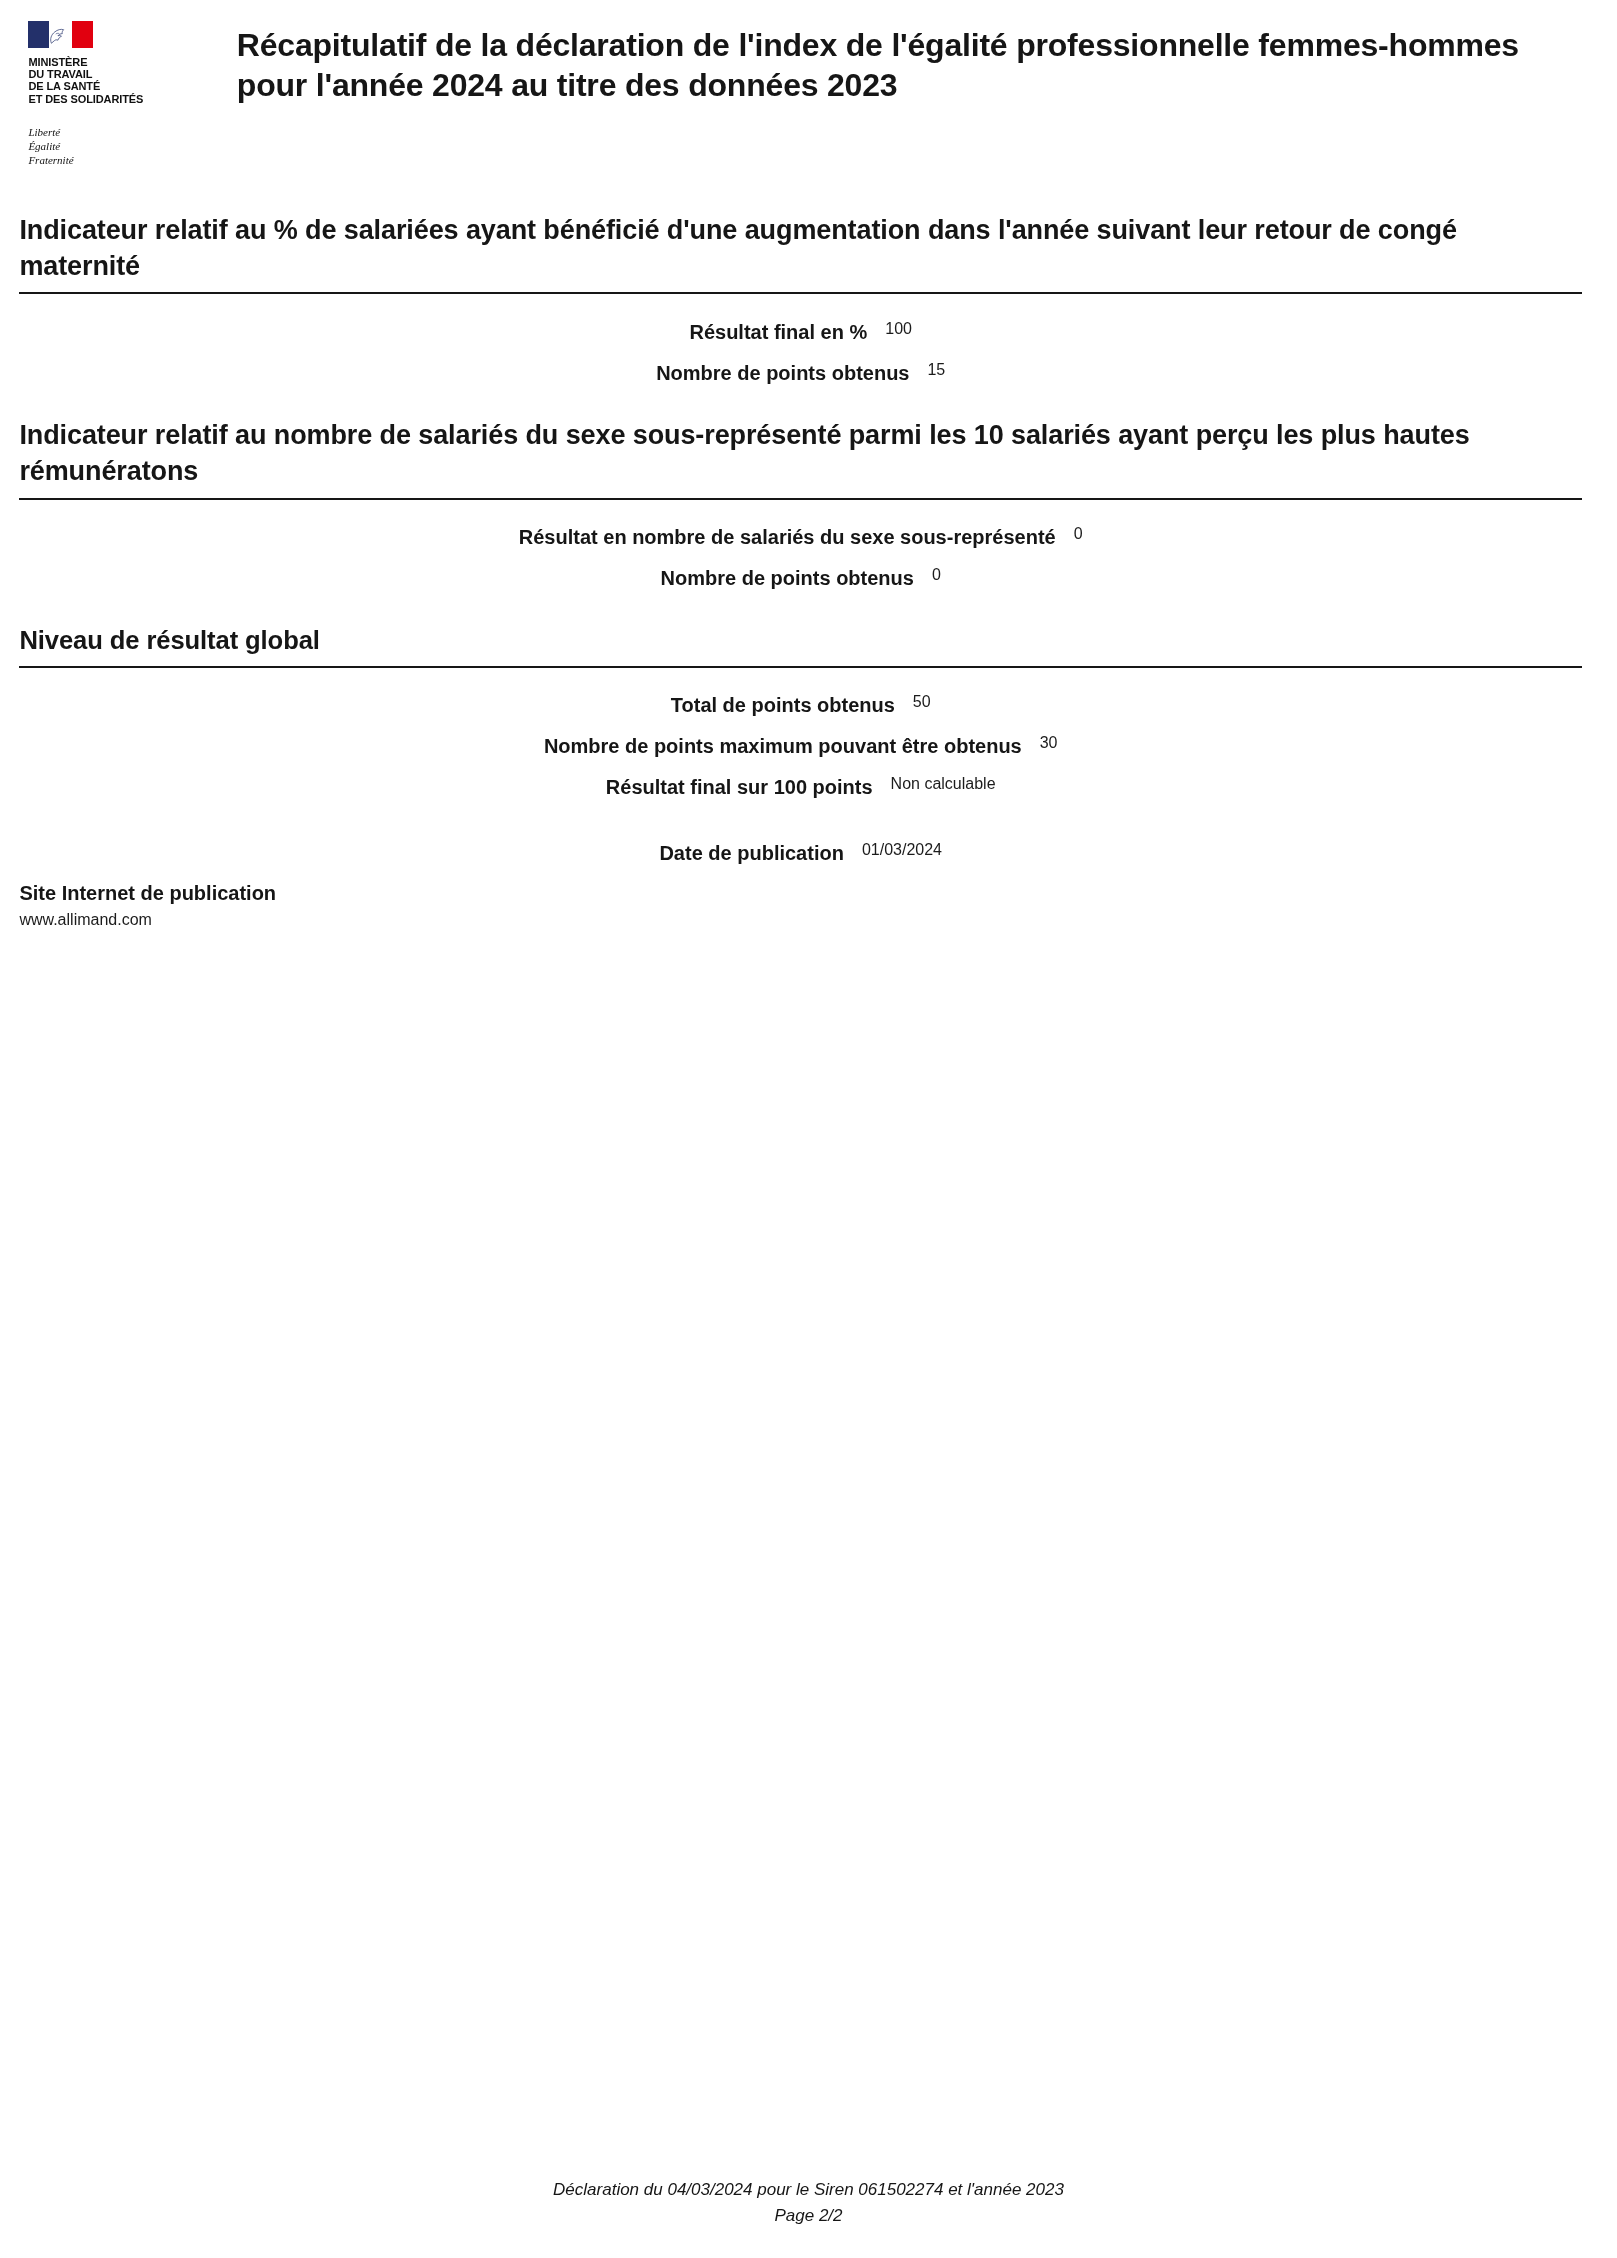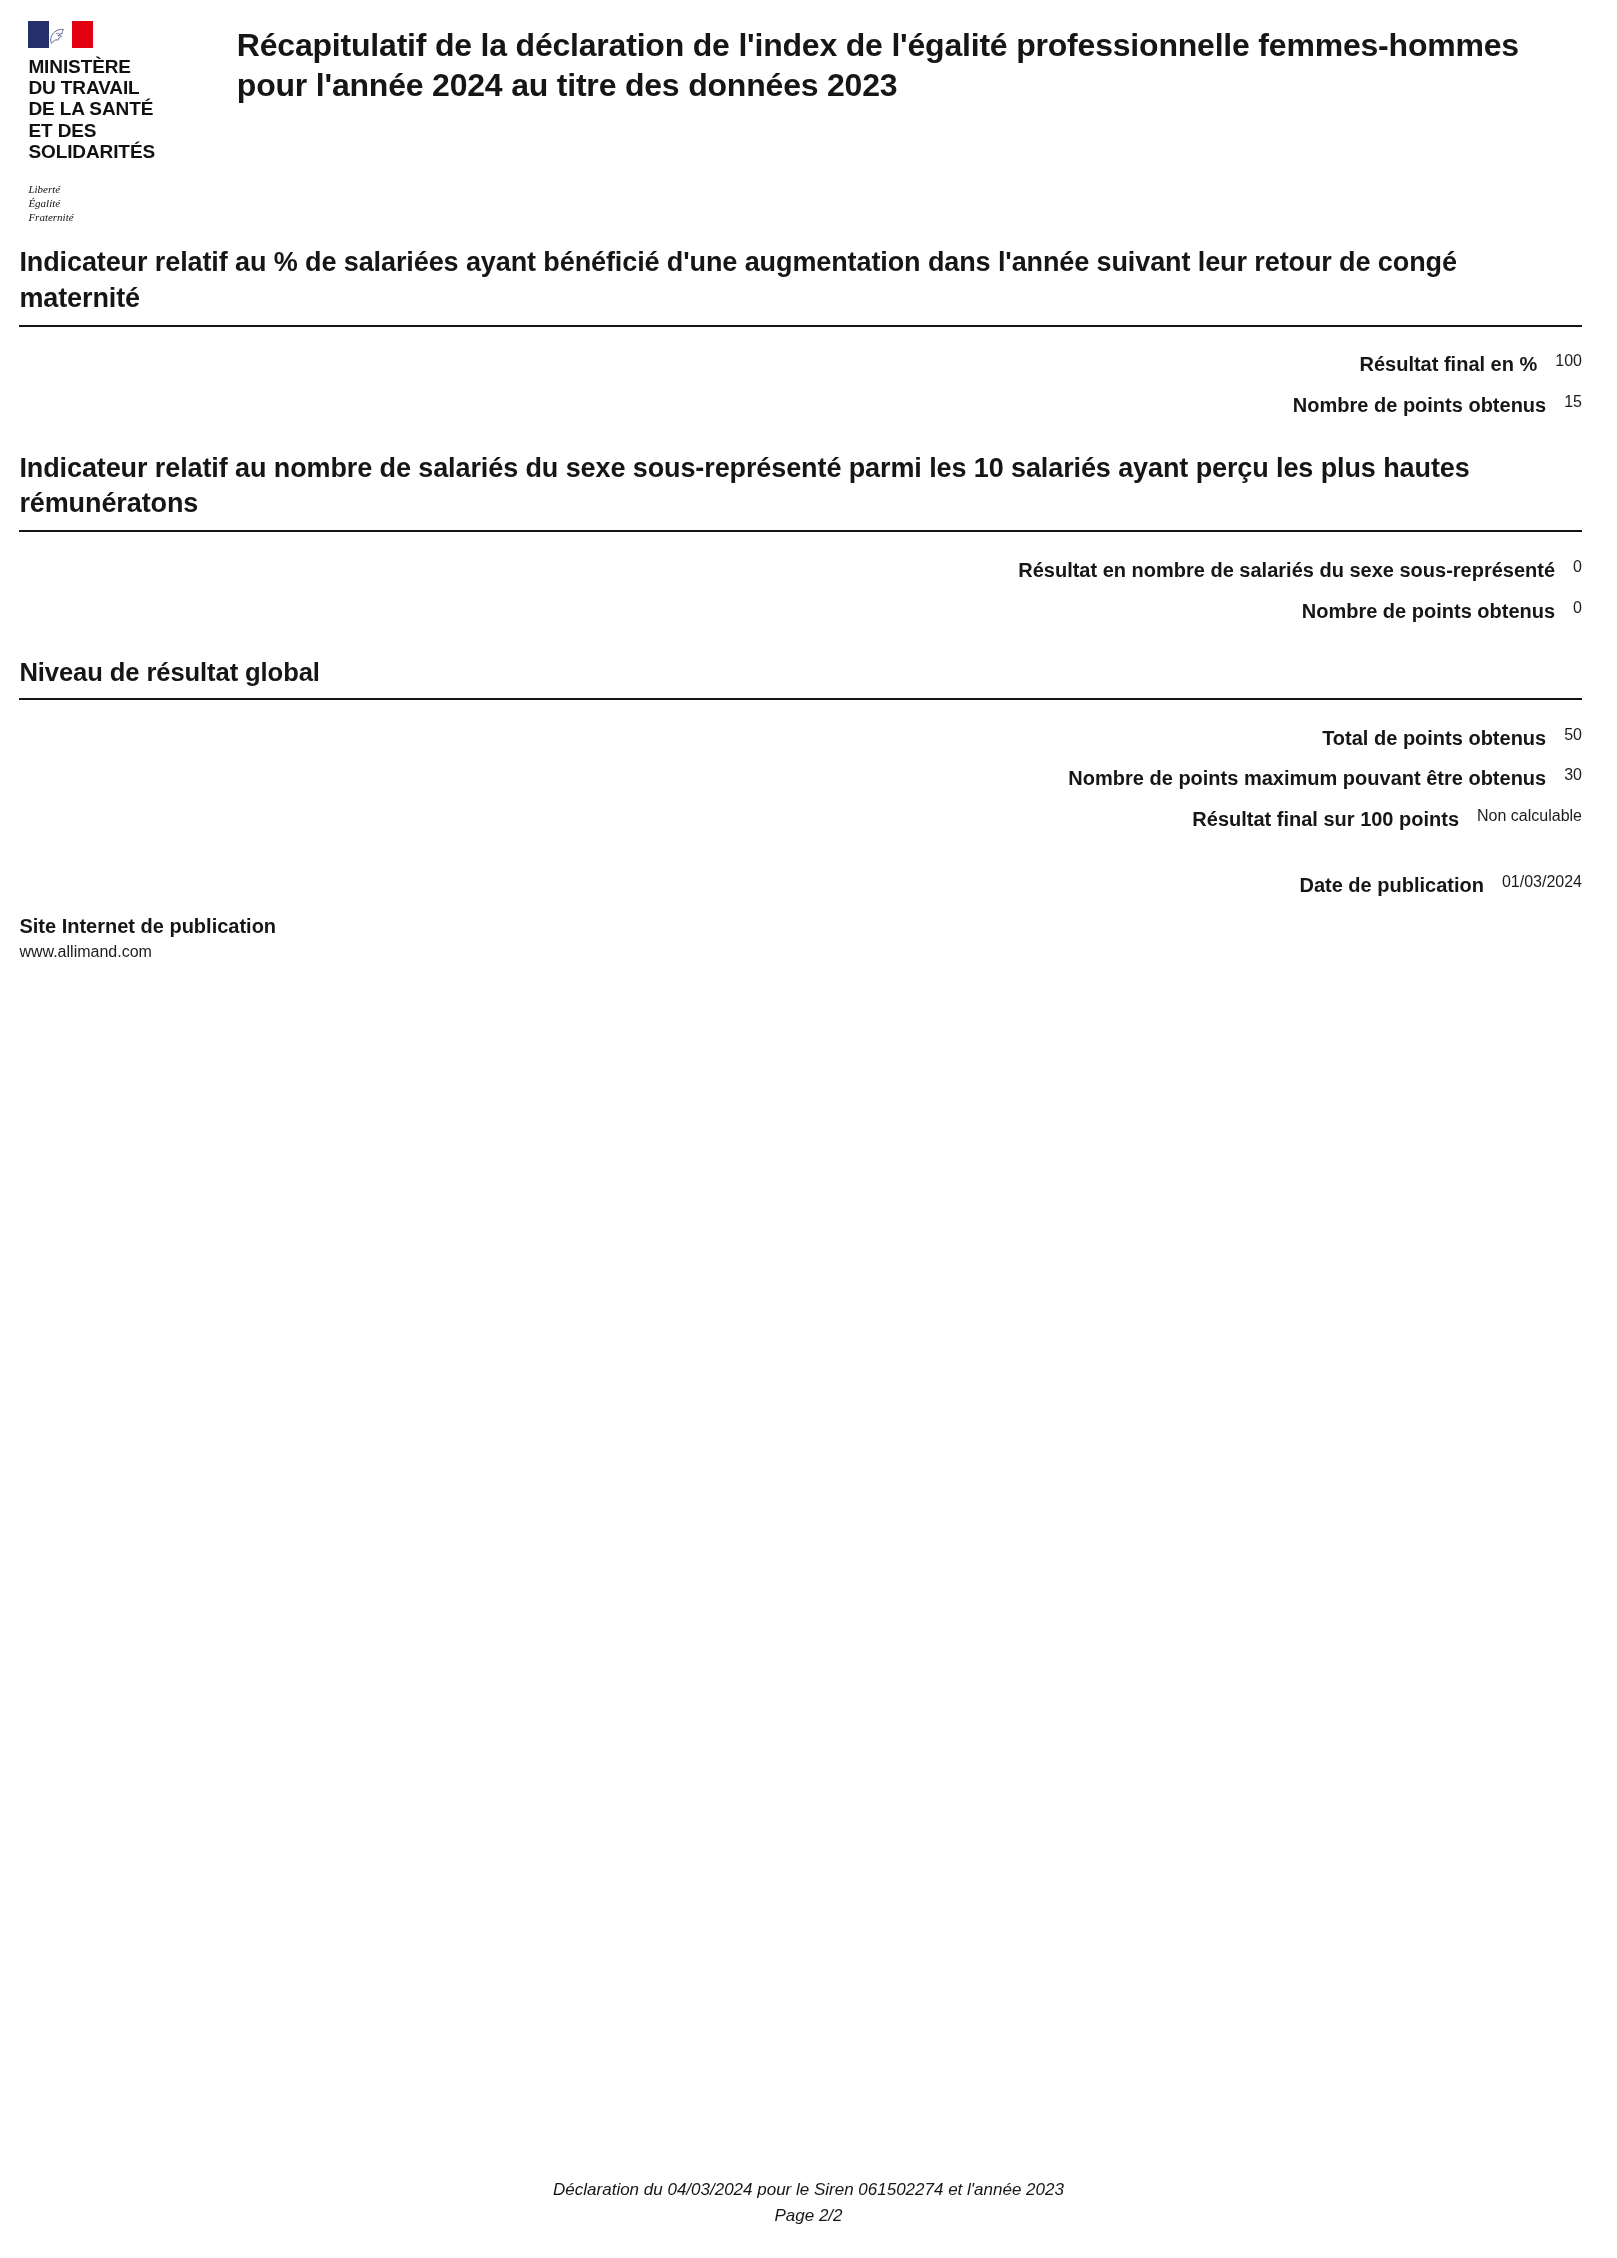--- a/index.html
+++ b/index.html
@@ -44,21 +44,21 @@
   .flag .band-red   { width: 21px; background: #e1000f; }
   .flag .band-white .marianne {
     position: absolute;
     left: -3.5px;
     top: 2.6px;
     width: 26.5px;
     height: 21px;
   }
   .ministry-name {
     font-weight: 700;
-    font-size: 19px;
+    font-size: 11px;
     line-height: 1.12;
     letter-spacing: -0.1px;
     margin-left: 12.4px;
     color: #111111;
     white-space: pre-line;
   }
   .devise {
     margin-left: 12.4px;
     margin-top: 20px;
     font-family: "Liberation Serif", "DejaVu Serif", serif;
@@ -99,21 +99,21 @@
   }
   .section-heading.small {
     font-size: 25.6px;
   }
 
   .rows { margin-top: 17.6px; }
 
   .row {
     display: flex;
     align-items: baseline;
-    justify-content: flex-end;
+    justify-content: center;
     gap: 18px;
     padding: 6.2px 0 6.2px 0;
   }
   .row .label {
     font-size: 20px;
     font-weight: 700;
     line-height: 1.42;
     color: #161616;
     max-width: 62%;
   }

